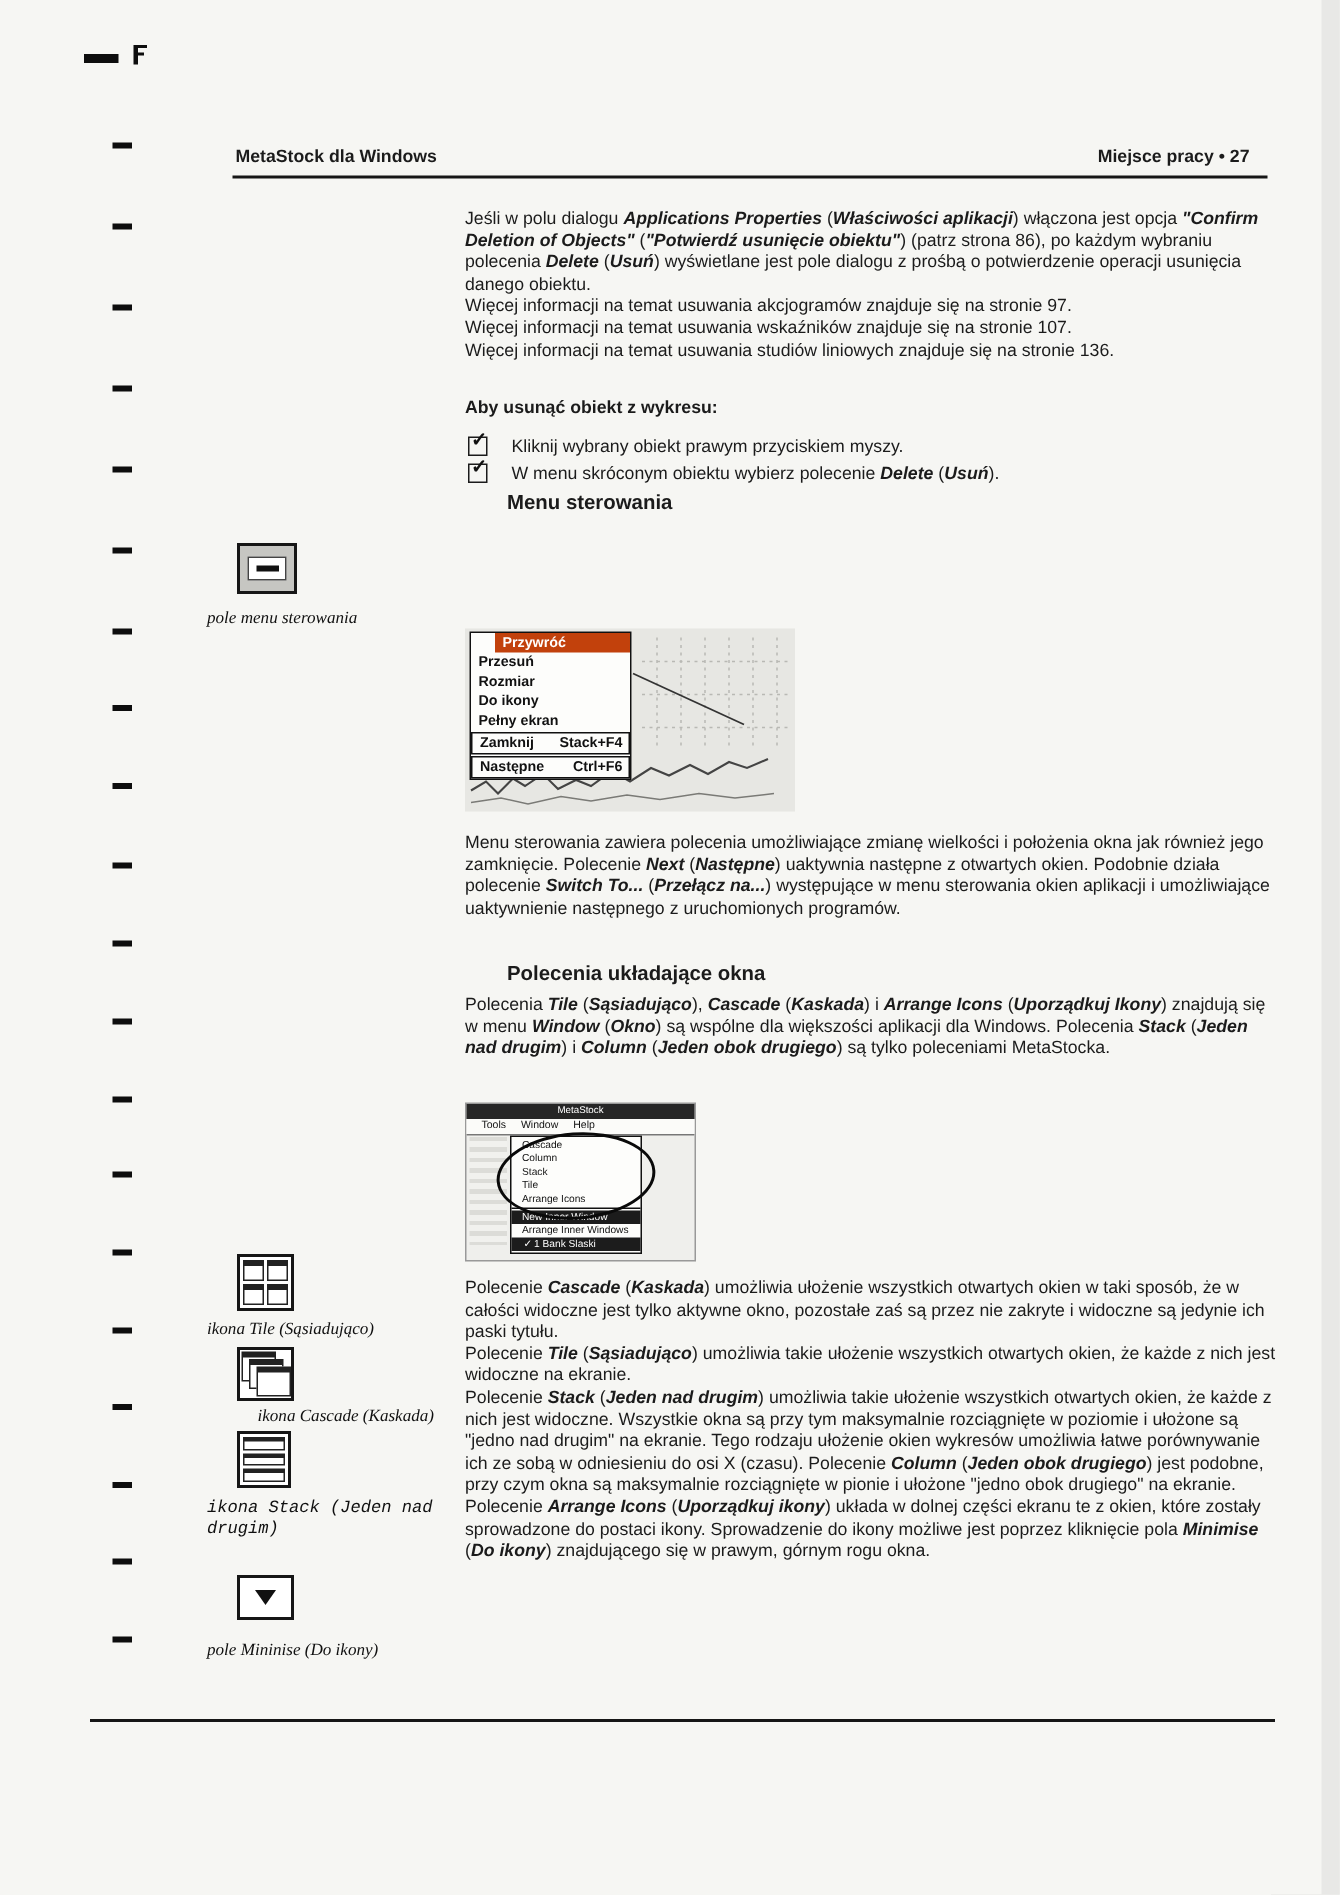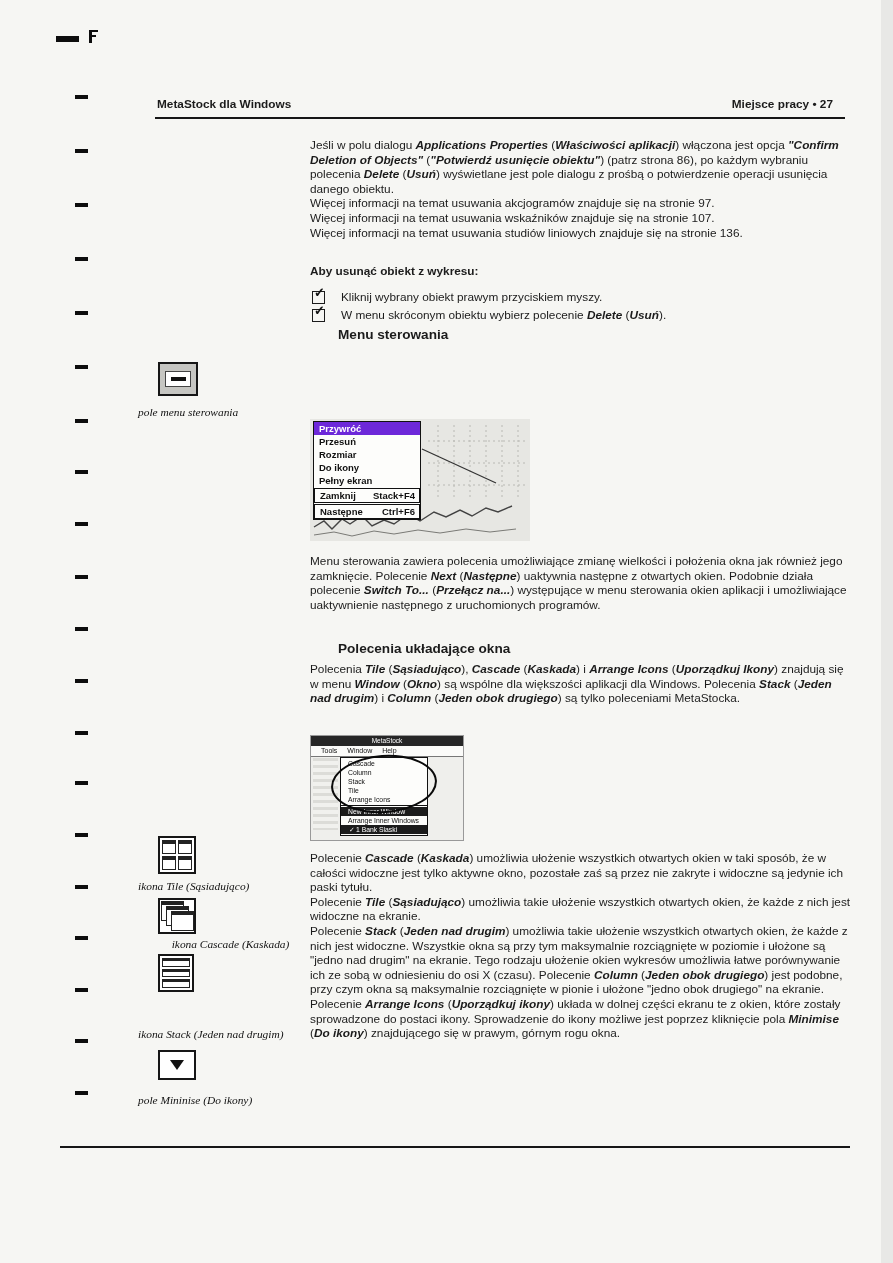--- a/index.html
+++ b/index.html
@@ -22,21 +22,21 @@
   .mark-f::after{content:"";position:absolute;left:0;top:5px;width:4px;height:2px;background:#0d0d0d;}
   
   .check-row{display:flex;align-items:flex-start;}
   .checkbox{position:relative;display:inline-block;width:11px;height:11px;border:1.6px solid #1b1b1b;
             margin-right:16px;margin-top:1px;flex:none;}
   .checkbox .tick{position:absolute;left:1px;top:-7px;font-size:13px;font-weight:bold;color:#111;}
   
   .shot1{left:310px;top:419px;width:220px;height:122px;background:#e9e9e5;}
   .cm-menu{position:absolute;left:3px;top:2px;width:106px;background:#fdfdfb;border:1.5px solid #111;}
   .cm-item{height:13px;font-size:9.5px;font-weight:600;line-height:13px;padding-left:5px;color:#111;}
-  .cm-item.sel{background:#6d28d9;color:#fff;}
+  .cm-item.sel{background:#c2410c;color:#fff;margin-left:16px;}
   .cm-box{border:1.5px solid #111;margin-top:1px;}
   .cm-srow{display:flex;justify-content:space-between;height:13px;font-size:9.5px;font-weight:600;
            line-height:13px;padding:0 4px 0 5px;color:#111;}
   
   .shot2{left:310px;top:735px;width:152px;height:104px;background:#efefec;border:1px solid #999;}
   .s2-title{height:10px;background:#262626;color:#fff;font-size:6.5px;line-height:10px;text-align:center;}
   .s2-menubar{height:10px;background:#fbfbf9;border-bottom:1px solid #777;font-size:7px;line-height:10px;
               padding-left:10px;color:#111;}
   .s2-menubar span{margin-right:8px;}
   .s2-left{position:absolute;left:2px;top:22px;width:25px;height:72px;
@@ -210,21 +210,21 @@
     <div class="cas-win" style="left:6px;top:6px;"></div>
     <div class="cas-win" style="left:11px;top:11px;"></div>
   </div>
   <div class="abs caption" style="left:138px;top:938px;width:185px;text-align:center;">ikona Cascade (Kaskada)</div>
 
   <div class="icon-btn stack-box" style="top:954px;">
     <div class="stack-row"></div>
     <div class="stack-row"></div>
     <div class="stack-row"></div>
   </div>
-  <div class="abs caption" style="left:138px;top:1028px;width:160px;">ikona Stack (Jeden nad drugim)</div>
+  <div class="abs caption" style="left:138px;top:1000px;width:160px;font-family:Liberation Mono, monospace;">ikona Stack (Jeden nad drugim)</div>
 
   <div class="icon-btn min-box" style="top:1050px;">
     <div class="tri-down"></div>
   </div>
   <div class="abs caption" style="left:138px;top:1094px;width:185px;">pole Mininise (Do ikony)</div>
 
   <div class="abs body-text" style="left:310px;top:851px;width:543px;">
     <p><span>Polecenie </span><span class="run-bi">Cascade</span><span> (</span><span class="run-bi">Kaskada</span><span>) umożliwia ułożenie wszystkich otwartych okien w taki sposób, że w całości widoczne jest tylko aktywne okno, pozostałe zaś są przez nie zakryte i widoczne są jedynie ich paski tytułu.</span></p>
     <p><span>Polecenie </span><span class="run-bi">Tile</span><span> (</span><span class="run-bi">Sąsiadująco</span><span>) umożliwia takie ułożenie wszystkich otwartych okien, że każde z nich jest widoczne na ekranie.</span></p>
     <p><span>Polecenie </span><span class="run-bi">Stack</span><span> (</span><span class="run-bi">Jeden nad drugim</span><span>) umożliwia takie ułożenie wszystkich otwartych okien, że każde z nich jest widoczne. Wszystkie okna są przy tym maksymalnie rozciągnięte w poziomie i ułożone są "jedno nad drugim" na ekranie. Tego rodzaju ułożenie okien wykresów umożliwia łatwe porównywanie ich ze sobą w odniesieniu do osi X (czasu). Polecenie </span><span class="run-bi">Column</span><span> (</span><span class="run-bi">Jeden obok drugiego</span><span>) jest podobne, przy czym okna są maksymalnie rozciągnięte w pionie i ułożone "jedno obok drugiego" na ekranie.</span></p>

